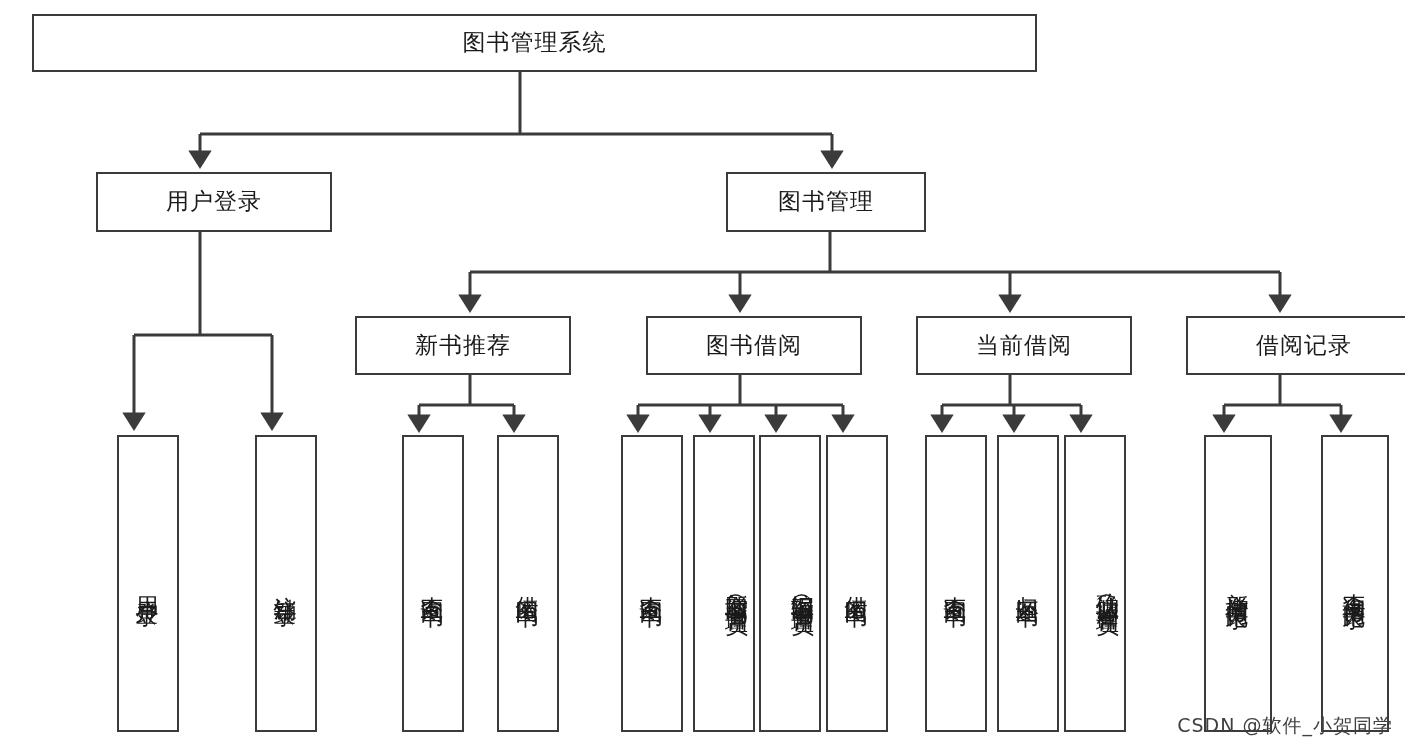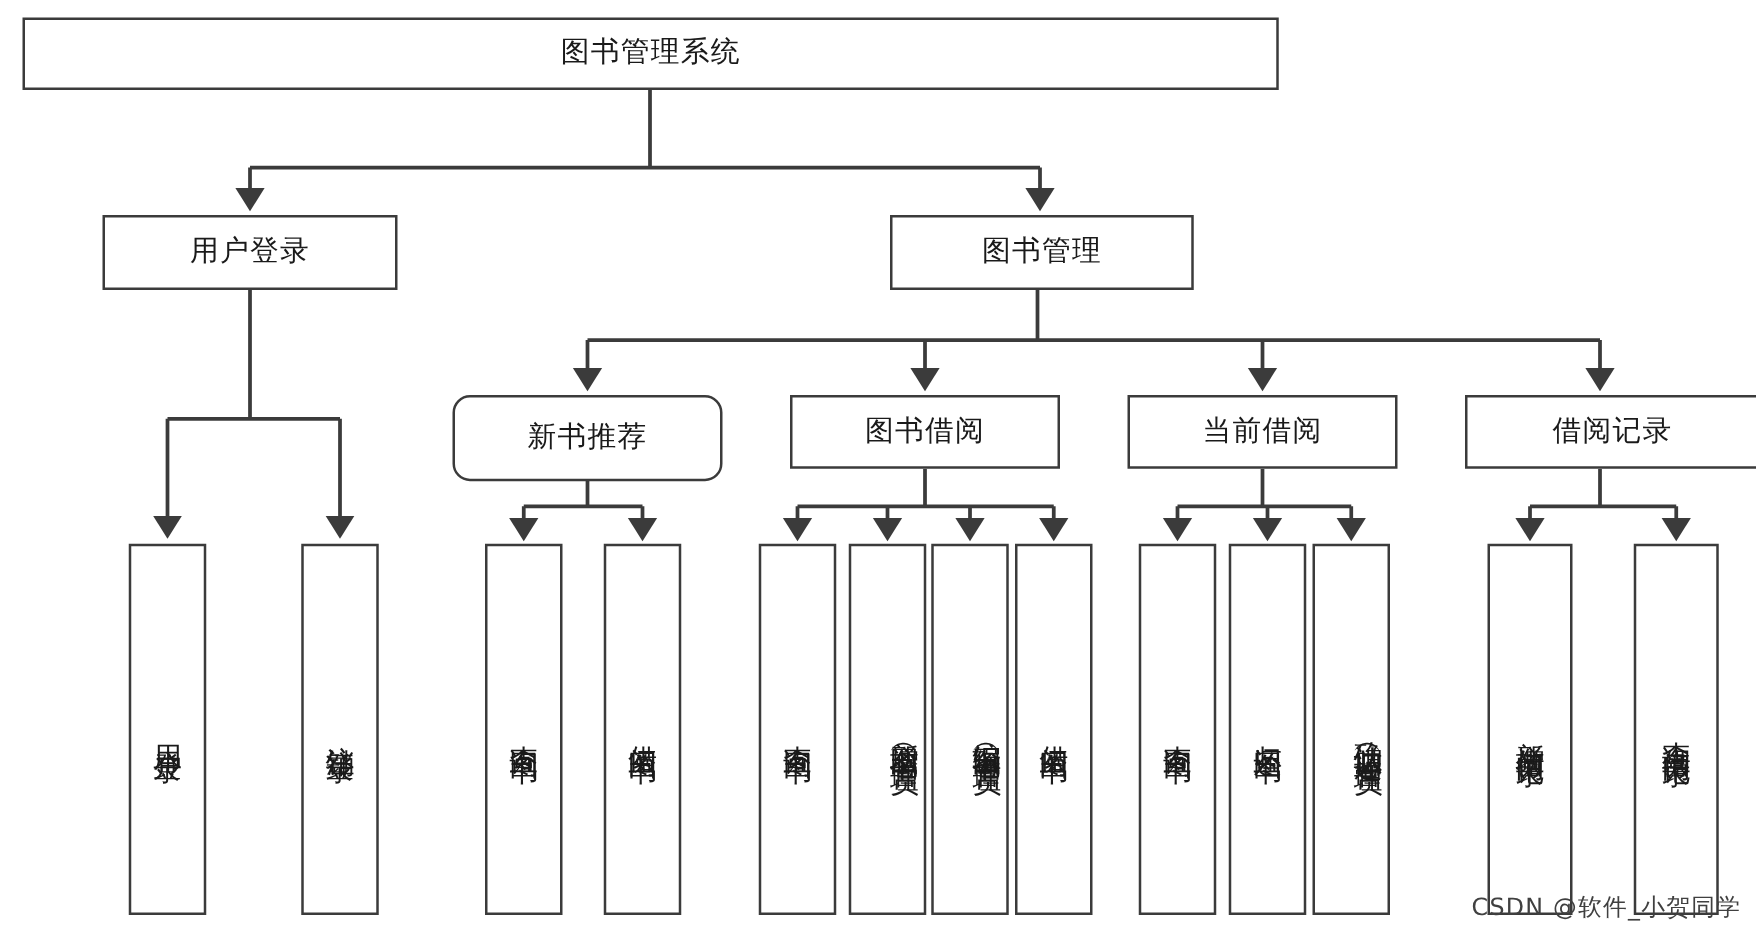--- a/index.html
+++ b/index.html
@@ -26,20 +26,21 @@
   }
   .node {
     position: absolute;
     box-sizing: border-box;
     border: 2.5px solid #3b3b3b;
     background: #ffffff;
     display: flex;
     align-items: center;
     justify-content: center;
     color: #1a1a1a;
+    margin-left: 14px;
   }
   .node.horizontal {
     font-size: 23px;
     line-height: 1.2;
     letter-spacing: 1px;
   }
   .node.vertical {
     writing-mode: vertical-rl;
     text-orientation: upright;
     font-size: 23px;
@@ -122,25 +123,25 @@
     </g>
   </svg>
 
   <div class="node horizontal" style="left: 18px; top: 14px; width: 1005px; height: 58px;">
     <span class="node-label">图书管理系统</span>
   </div>
 
   <div class="node horizontal" style="left: 82px; top: 172px; width: 236px; height: 60px;">
     <span class="node-label">用户登录</span>
   </div>
-  <div class="node horizontal" style="left: 712px; top: 172px; width: 243px; height: 60px; text-align: center;">
+  <div class="node horizontal" style="left: 712px; top: 172px; width: 200px; height: 60px; text-align: center;">
     <span class="node-label">图书管理</span>
   </div>
 
-  <div class="node horizontal" style="left: 362px; top: 316px; width: 216px; height: 69px; border-radius: 14px;">
+  <div class="node horizontal" style="left: 341px; top: 316px; width: 216px; height: 59px;">
     <span class="node-label">新书推荐</span>
   </div>
   <div class="node horizontal" style="left: 632px; top: 316px; width: 216px; height: 59px; align-items: center;">
     <span class="node-label">图书借阅</span>
   </div>
   <div class="node horizontal" style="left: 902px; top: 316px; width: 216px; height: 59px;">
     <span class="node-label">当前借阅</span>
   </div>
   <div class="node horizontal" style="left: 1172px; top: 316px; width: 236px; height: 59px; justify-content: center;">
     <span class="node-label">借阅记录</span>

